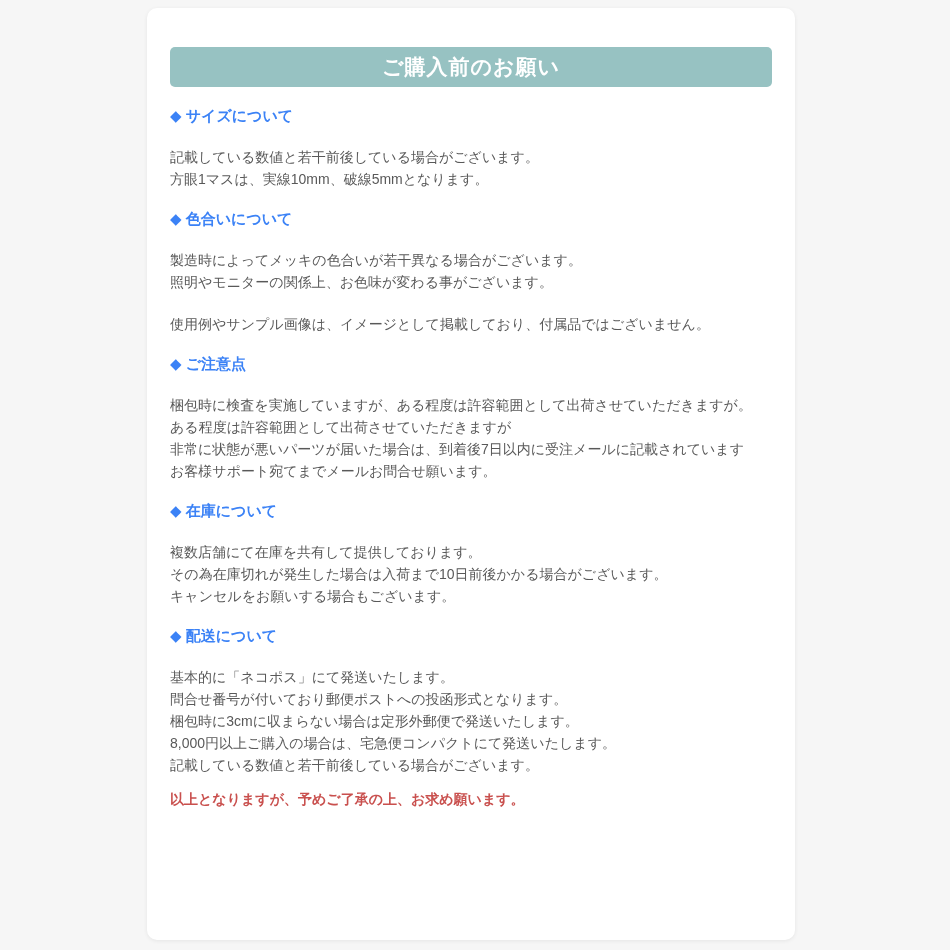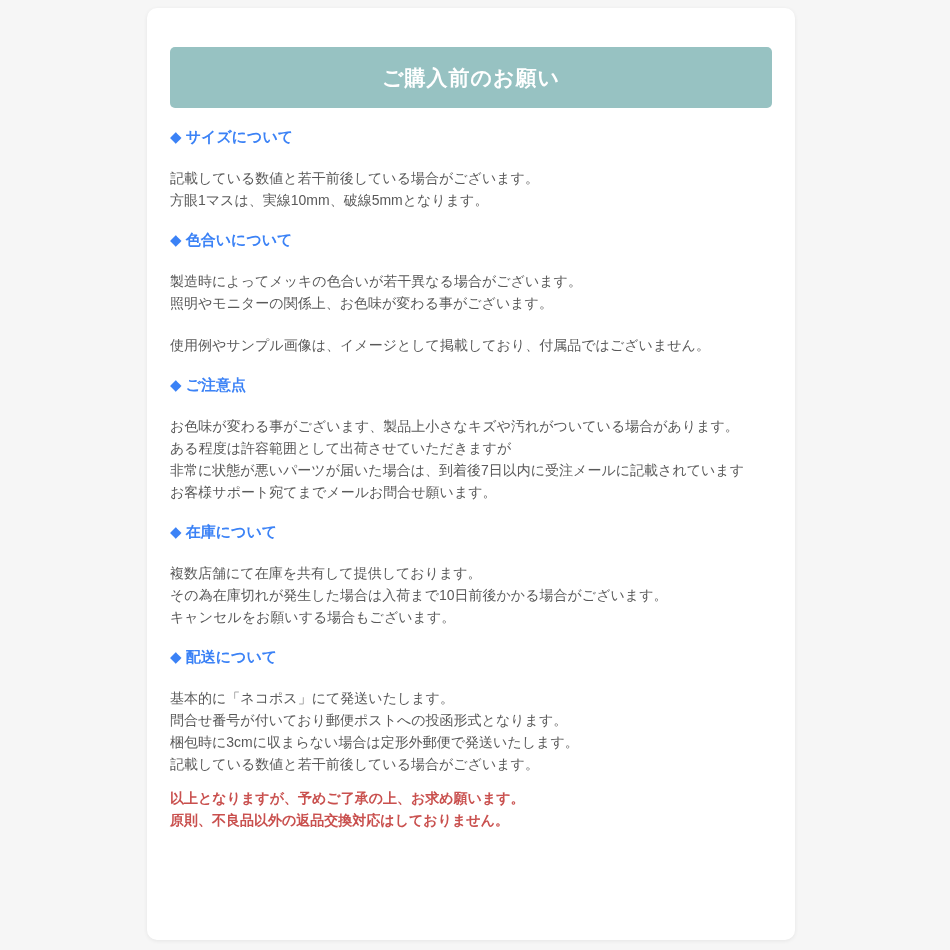--- a/index.html
+++ b/index.html
@@ -17,21 +17,21 @@
     top: 8px;
     width: 648px;
     height: 932px;
     box-sizing: border-box;
     background: #ffffff;
     border-radius: 10px;
     box-shadow: 0 1px 4px rgba(0,0,0,0.07);
     padding: 39px 23px 30px 23px;
   }
   .banner {
-    height: 61px;
+    height: 40px;
     border-radius: 5px;
     background: #97c2c2;
     color: #ffffff;
     font-size: 21px;
     font-weight: bold;
     display: flex;
     align-items: center;
     justify-content: center;
     letter-spacing: 1px;
   }
@@ -70,37 +70,37 @@
       <div class="section">
         <h3>◆ 色合いについて</h3>
         <div class="body-line">製造時によってメッキの色合いが若干異なる場合がございます。</div>
         <div class="body-line">照明やモニターの関係上、お色味が変わる事がございます。</div>
       </div>
       <div class="section">
         <div class="body-line">使用例やサンプル画像は、イメージとして掲載しており、付属品ではございません。</div>
       </div>
       <div class="section">
         <h3>◆ ご注意点</h3>
-        <div class="body-line">お色味が変わる事がございます、製品上小さなキズや汚れがついている場合があります。</div>
+        <div class="body-line">梱包時に検査を実施していますが、ある程度は許容範囲として出荷させていただきますが。</div>
         <div class="body-line">ある程度は許容範囲として出荷させていただきますが</div>
         <div class="body-line">非常に状態が悪いパーツが届いた場合は、到着後7日以内に受注メールに記載されています</div>
         <div class="body-line">お客様サポート宛てまでメールお問合せ願います。</div>
       </div>
       <div class="section">
         <h3>◆ 在庫について</h3>
         <div class="body-line">複数店舗にて在庫を共有して提供しております。</div>
         <div class="body-line">その為在庫切れが発生した場合は入荷まで10日前後かかる場合がございます。</div>
         <div class="body-line">キャンセルをお願いする場合もございます。</div>
       </div>
       <div class="section">
         <h3>◆ 配送について</h3>
         <div class="body-line">基本的に「ネコポス」にて発送いたします。</div>
         <div class="body-line">問合せ番号が付いており郵便ポストへの投函形式となります。</div>
         <div class="body-line">梱包時に3cmに収まらない場合は定形外郵便で発送いたします。</div>
+        <div class="body-line">8,000円以上ご購入の場合は、宅急便コンパクトにて発送いたします。</div>
         <div class="body-line">記載している数値と若干前後している場合がございます。</div>
       </div>
     </div>
 
   <div class="warning" id="warning-root">
       <div class="warn-line">以上となりますが、予めご了承の上、お求め願います。</div>
-      <div class="warn-line">原則、不良品以外の返品交換対応はしておりません。</div>
     </div>
 </div>
 
 </body></html>

